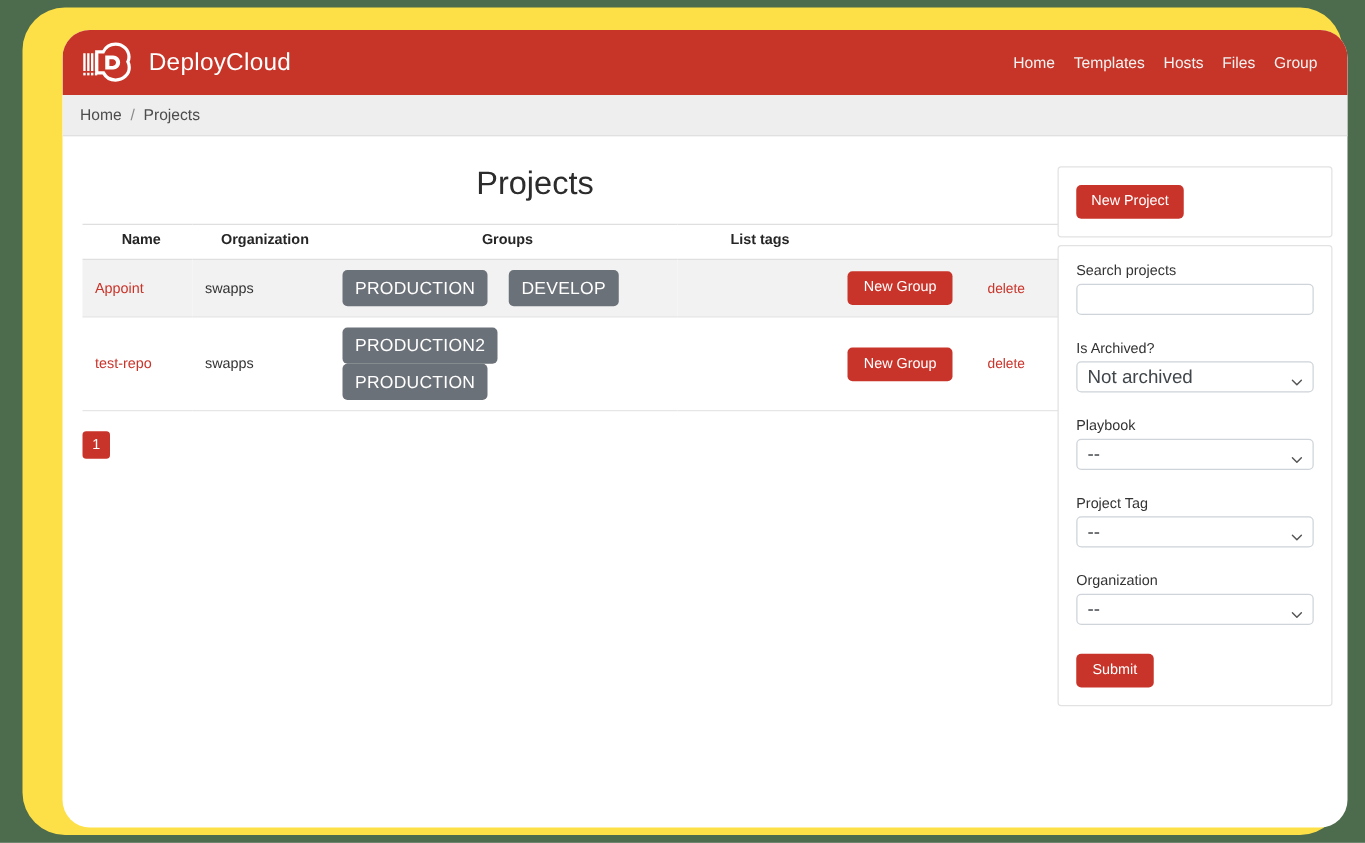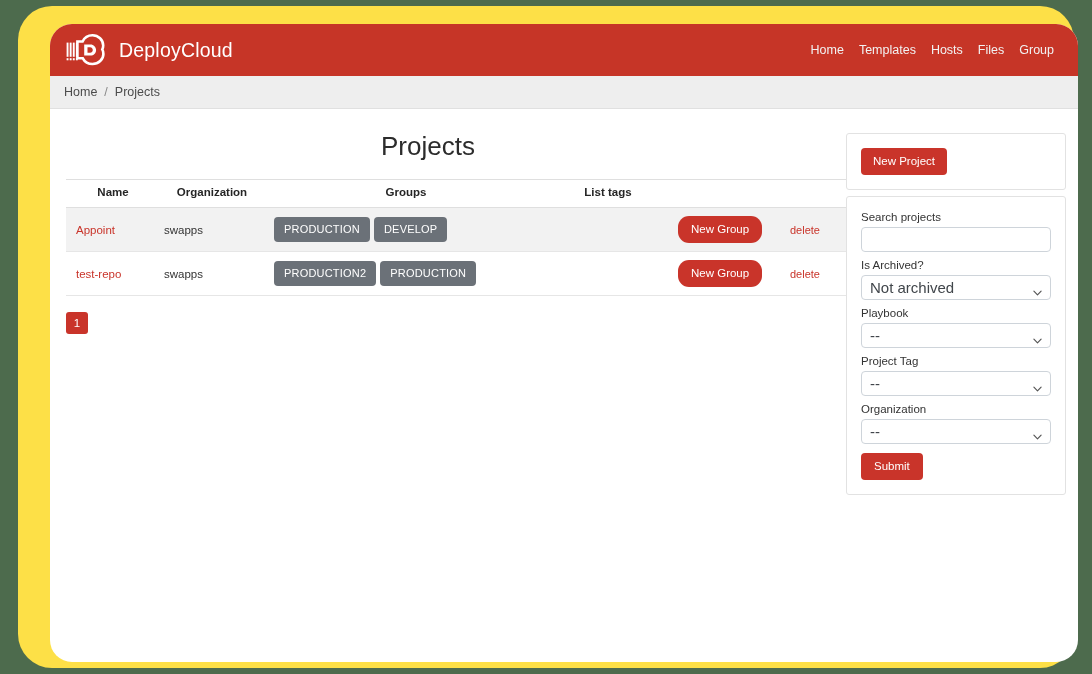--- a/index.html
+++ b/index.html
@@ -133,45 +133,44 @@
     color: #c9342a;
     text-decoration: none;
     cursor: pointer;
     font-size: 11.5px;
   }
 
   .tag-badge {
     display: inline-block;
     background: #6b7178;
     color: #fff;
-    font-size: 11px;
+    font-size: 14px;
     letter-spacing: .2px;
     padding: 6px 10px 7px 10px;
     border-radius: 4px;
-    margin-right: 4px;
+    margin-right: 17px;
     white-space: nowrap;
     cursor: pointer;
   }
 
   .btn {
     display: inline-block;
     border: none;
     border-radius: 4px;
     font-family: "Liberation Sans", sans-serif;
     cursor: pointer;
     text-align: center;
   }
   .btn-danger {
     background: #c9342a;
     color: #fff;
   }
   .btn-newgroup {
     font-size: 11.5px;
     padding: 7px 13px 8px 13px;
-    border-radius: 11px;
   }
   .delete-link {
     color: #c9342a;
     font-size: 11px;
     text-decoration: none;
     cursor: pointer;
   }
 
   
   .pagination {
@@ -205,21 +204,21 @@
     font-size: 11.5px;
     padding: 7px 12px 8px 12px;
   }
 
   .filters-title {
     font-size: 14.5px;
     font-weight: bold;
     color: #2b2b2b;
     margin: 0 0 10px 0;
   }
-  .field { margin-bottom: 7px; }
+  .field { margin-bottom: 21px; }
   .field-label {
     display: block;
     font-size: 11.5px;
     color: #333;
     margin-bottom: 4px;
   }
   .text-input, .select-input {
     width: 100%;
     height: 25px;
     border: 1px solid #ced4da;

